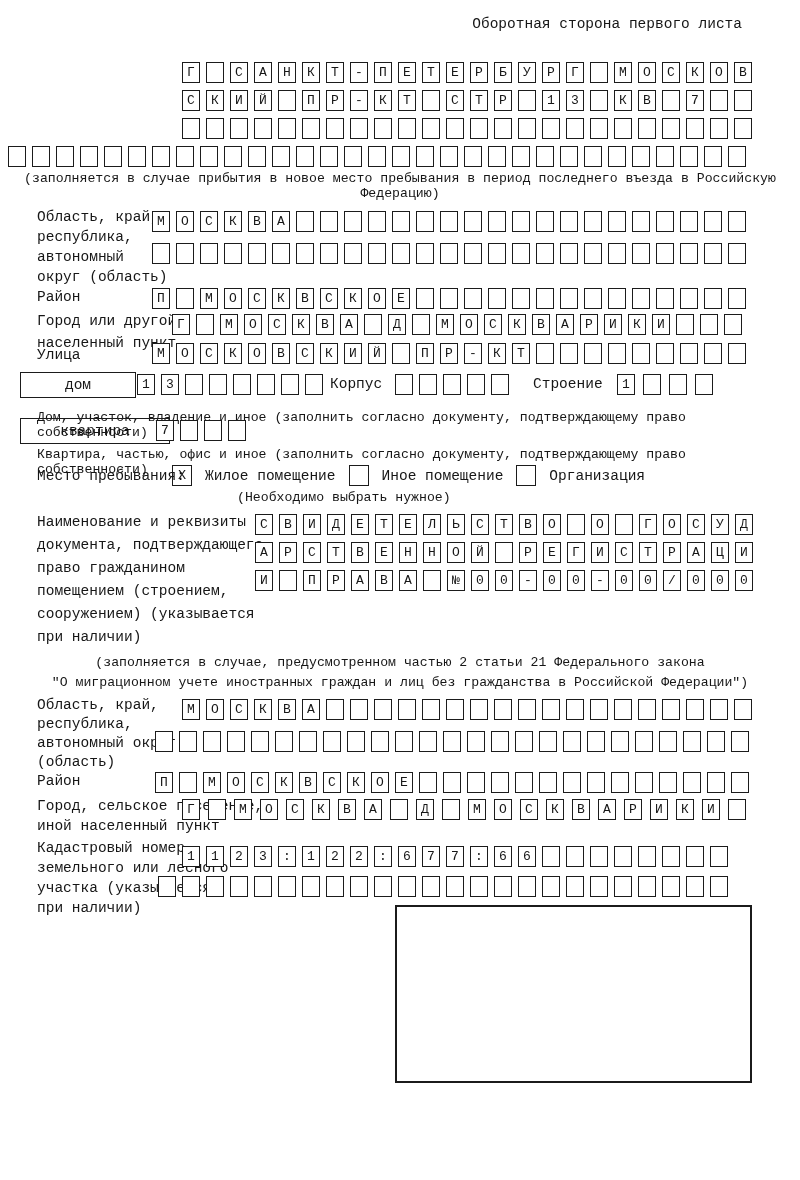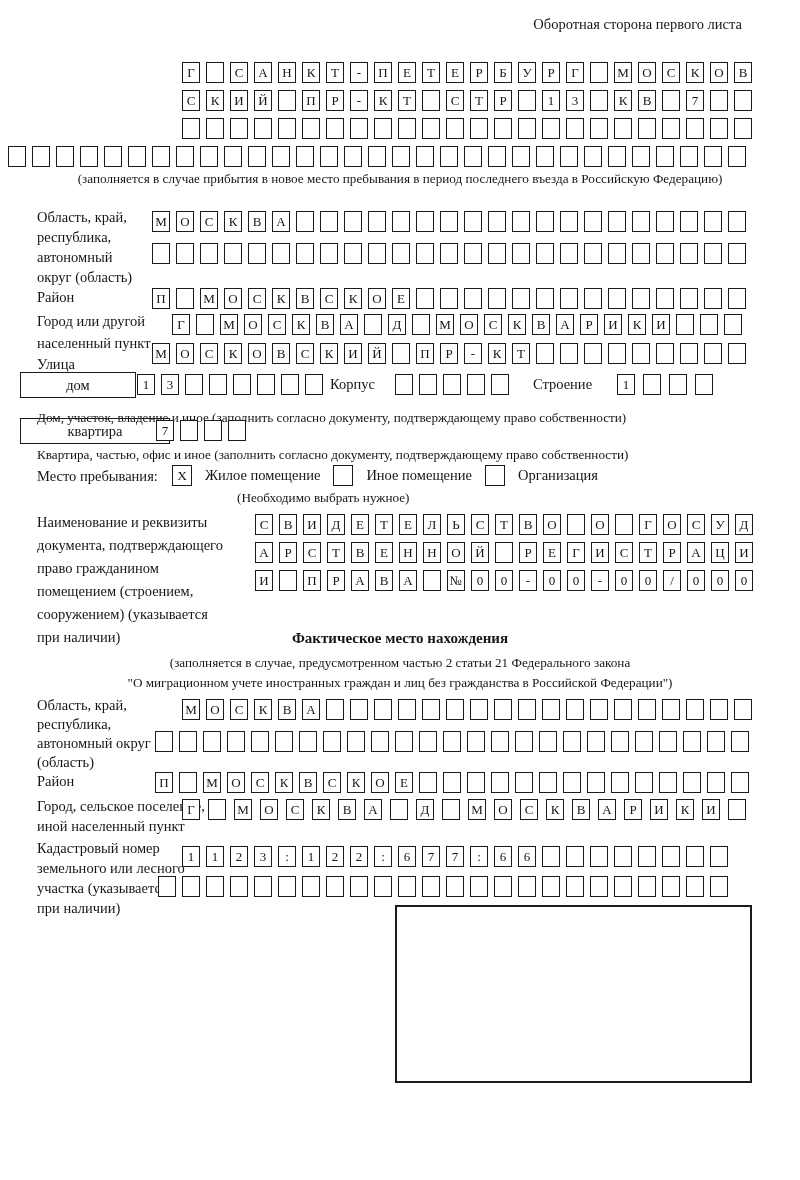--- a/index.html
+++ b/index.html
@@ -1,19 +1,19 @@
 <!DOCTYPE html>
 <html><head>
 <meta charset="utf-8">
 <style>
   * { margin:0; padding:0; box-sizing:border-box; }
   html,body { background:#fff; }
   .page {
     position:relative; width:800px; height:1180px; background:#fff;
-    font-family:Liberation Serif, serif; color:#161616;
+    font-family:Liberation Mono, monospace; color:#161616;
     overflow:hidden;
     padding-left:21px;
   }
   .abs { position:absolute; }
   .hnote { position:absolute; top:16px; left:0; width:742px; text-align:right; font-size:14.5px; }
   .label { position:absolute; font-size:14.5px; line-height:23px; white-space:pre-line; }
   .label.lh20 { line-height:20px; }
   .label.lh19 { line-height:19px; }
   .caption { position:absolute; font-size:13.2px; }
   .center { left:0; width:800px; text-align:center; }
@@ -269,21 +269,21 @@
       <div class="cell">А</div>
       <div class="cell">Р</div>
       <div class="cell">И</div>
       <div class="cell">К</div>
       <div class="cell">И</div>
       <div class="cell"></div>
       <div class="cell"></div>
       <div class="cell"></div>
     </div>
 
-  <div class="label" style="left:37px; top:353px;text-align:right;">Улица</div>
+  <div class="label" style="left:37px; top:344px;text-align:right;">Улица</div>
   <div class="boxrow" style="left:152px; top:343px;">
       <div class="cell">М</div>
       <div class="cell">О</div>
       <div class="cell">С</div>
       <div class="cell">К</div>
       <div class="cell">О</div>
       <div class="cell">В</div>
       <div class="cell">С</div>
       <div class="cell">К</div>
       <div class="cell">И</div>
@@ -422,21 +422,20 @@
       <div class="cell">0</div>
       <div class="cell">-</div>
       <div class="cell">0</div>
       <div class="cell">0</div>
       <div class="cell">/</div>
       <div class="cell">0</div>
       <div class="cell">0</div>
       <div class="cell">0</div>
     </div>
 
-  <div class="title" style="top:630px;">Фактическое место нахождения</div>
   <div class="caption center" style="top:655px;">(заполняется в случае, предусмотренном частью 2 статьи 21 Федерального закона</div>
   <div class="caption center" style="top:675px;">"О миграционном учете иностранных граждан и лиц без гражданства в Российской Федерации")</div>
 
   <div class="label lh19" style="left:37px; top:696px;">Область, край,
 республика,
 автономный округ
 (область)</div>
   <div class="boxrow" style="left:182px; top:699px;">
       <div class="cell">М</div>
       <div class="cell">О</div>

